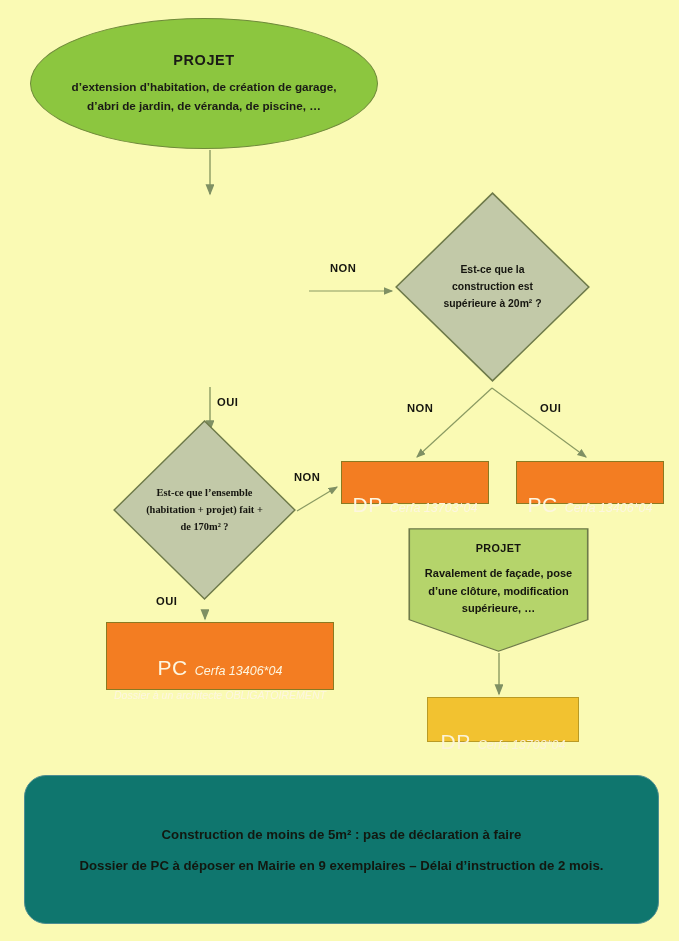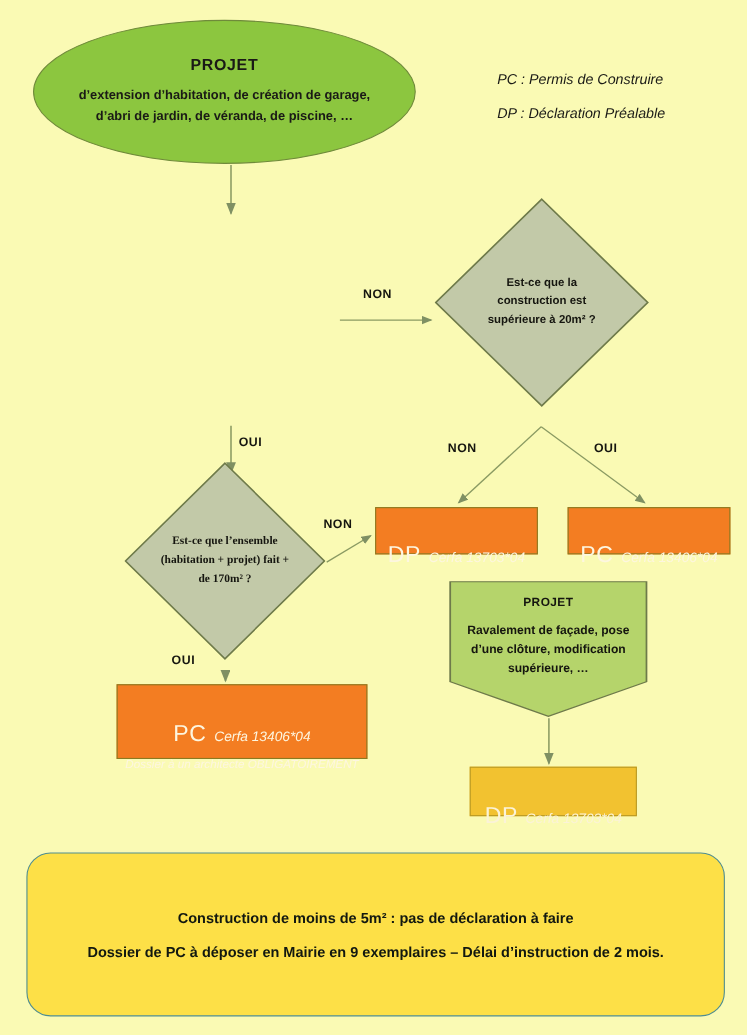--- a/index.html
+++ b/index.html
@@ -93,21 +93,21 @@
     top: 50%;
     width: 64%;
     transform: translateY(-50%);
     text-align: center;
     font-size: 10.4px;
     font-weight: bold;
     color: #15150f;
     line-height: 1.62;
   }
   #diamond-attenante { left: 113px; top: 196px; width: 195px; height: 190px; }
-  #diamond-sup20    { left: 395px; top: 180px; width: 195px; height: 190px; }
+  #diamond-sup20    { left: 395px; top: 192px; width: 195px; height: 190px; }
   #diamond-170      { left: 113px; top: 420px; width: 183px; height: 180px; font-family: Liberation Serif, serif; }
 
   
   .result-box {
     position: absolute;
     box-sizing: border-box;
     display: flex;
     flex-direction: column;
     align-items: center;
     justify-content: center;
@@ -179,21 +179,21 @@
     line-height: 1.6;
   }
 
   
   #footer-box {
     position: absolute;
     left: 24px;
     top: 775px;
     width: 633px;
     height: 147px;
-    background: #fde047;
+    background: #0f766e;
     border: 1px solid #4e8d91;
     border-radius: 22px;
     display: flex;
     flex-direction: column;
     align-items: center;
     justify-content: center;
   }
   #footer-box .f-line {
     font-size: 13.2px;
     font-weight: bold;
@@ -245,24 +245,20 @@
     <line x1="205" y1="613" x2="205" y2="619" stroke="#8a9a62" stroke-width="1.4" marker-end="url(#ah)"></line>
 
     <line x1="499" y1="653" x2="499" y2="694" stroke="#8a9a62" stroke-width="1.4" marker-end="url(#ah)"></line>
   </svg>
 
   <div class="node" id="start-ellipse">
     <div class="title">PROJET</div>
     <div class="body">d’extension d’habitation, de création de garage, d’abri de jardin, de véranda, de piscine, …</div>
   </div>
 
-  <div id="legend">
-    <div class="legend-line">PC : Permis de Construire</div>
-    <div class="legend-line">DP : Déclaration Préalable</div>
-  </div>
 
 
   <div class="diamond-wrap" id="diamond-sup20">
     <svg class="diamond-shape" viewBox="0 0 100 100" preserveAspectRatio="none">
       <polygon points="50,0.6 99.4,50 50,99.4 0.6,50" fill="#c2c9a8" stroke="#6e7a4a" stroke-width="0.8"></polygon>
     </svg>
     <div class="diamond-text">Est-ce que la construction est supérieure à 20m² ?</div>
   </div>
 
   <div class="diamond-wrap" id="diamond-170">

